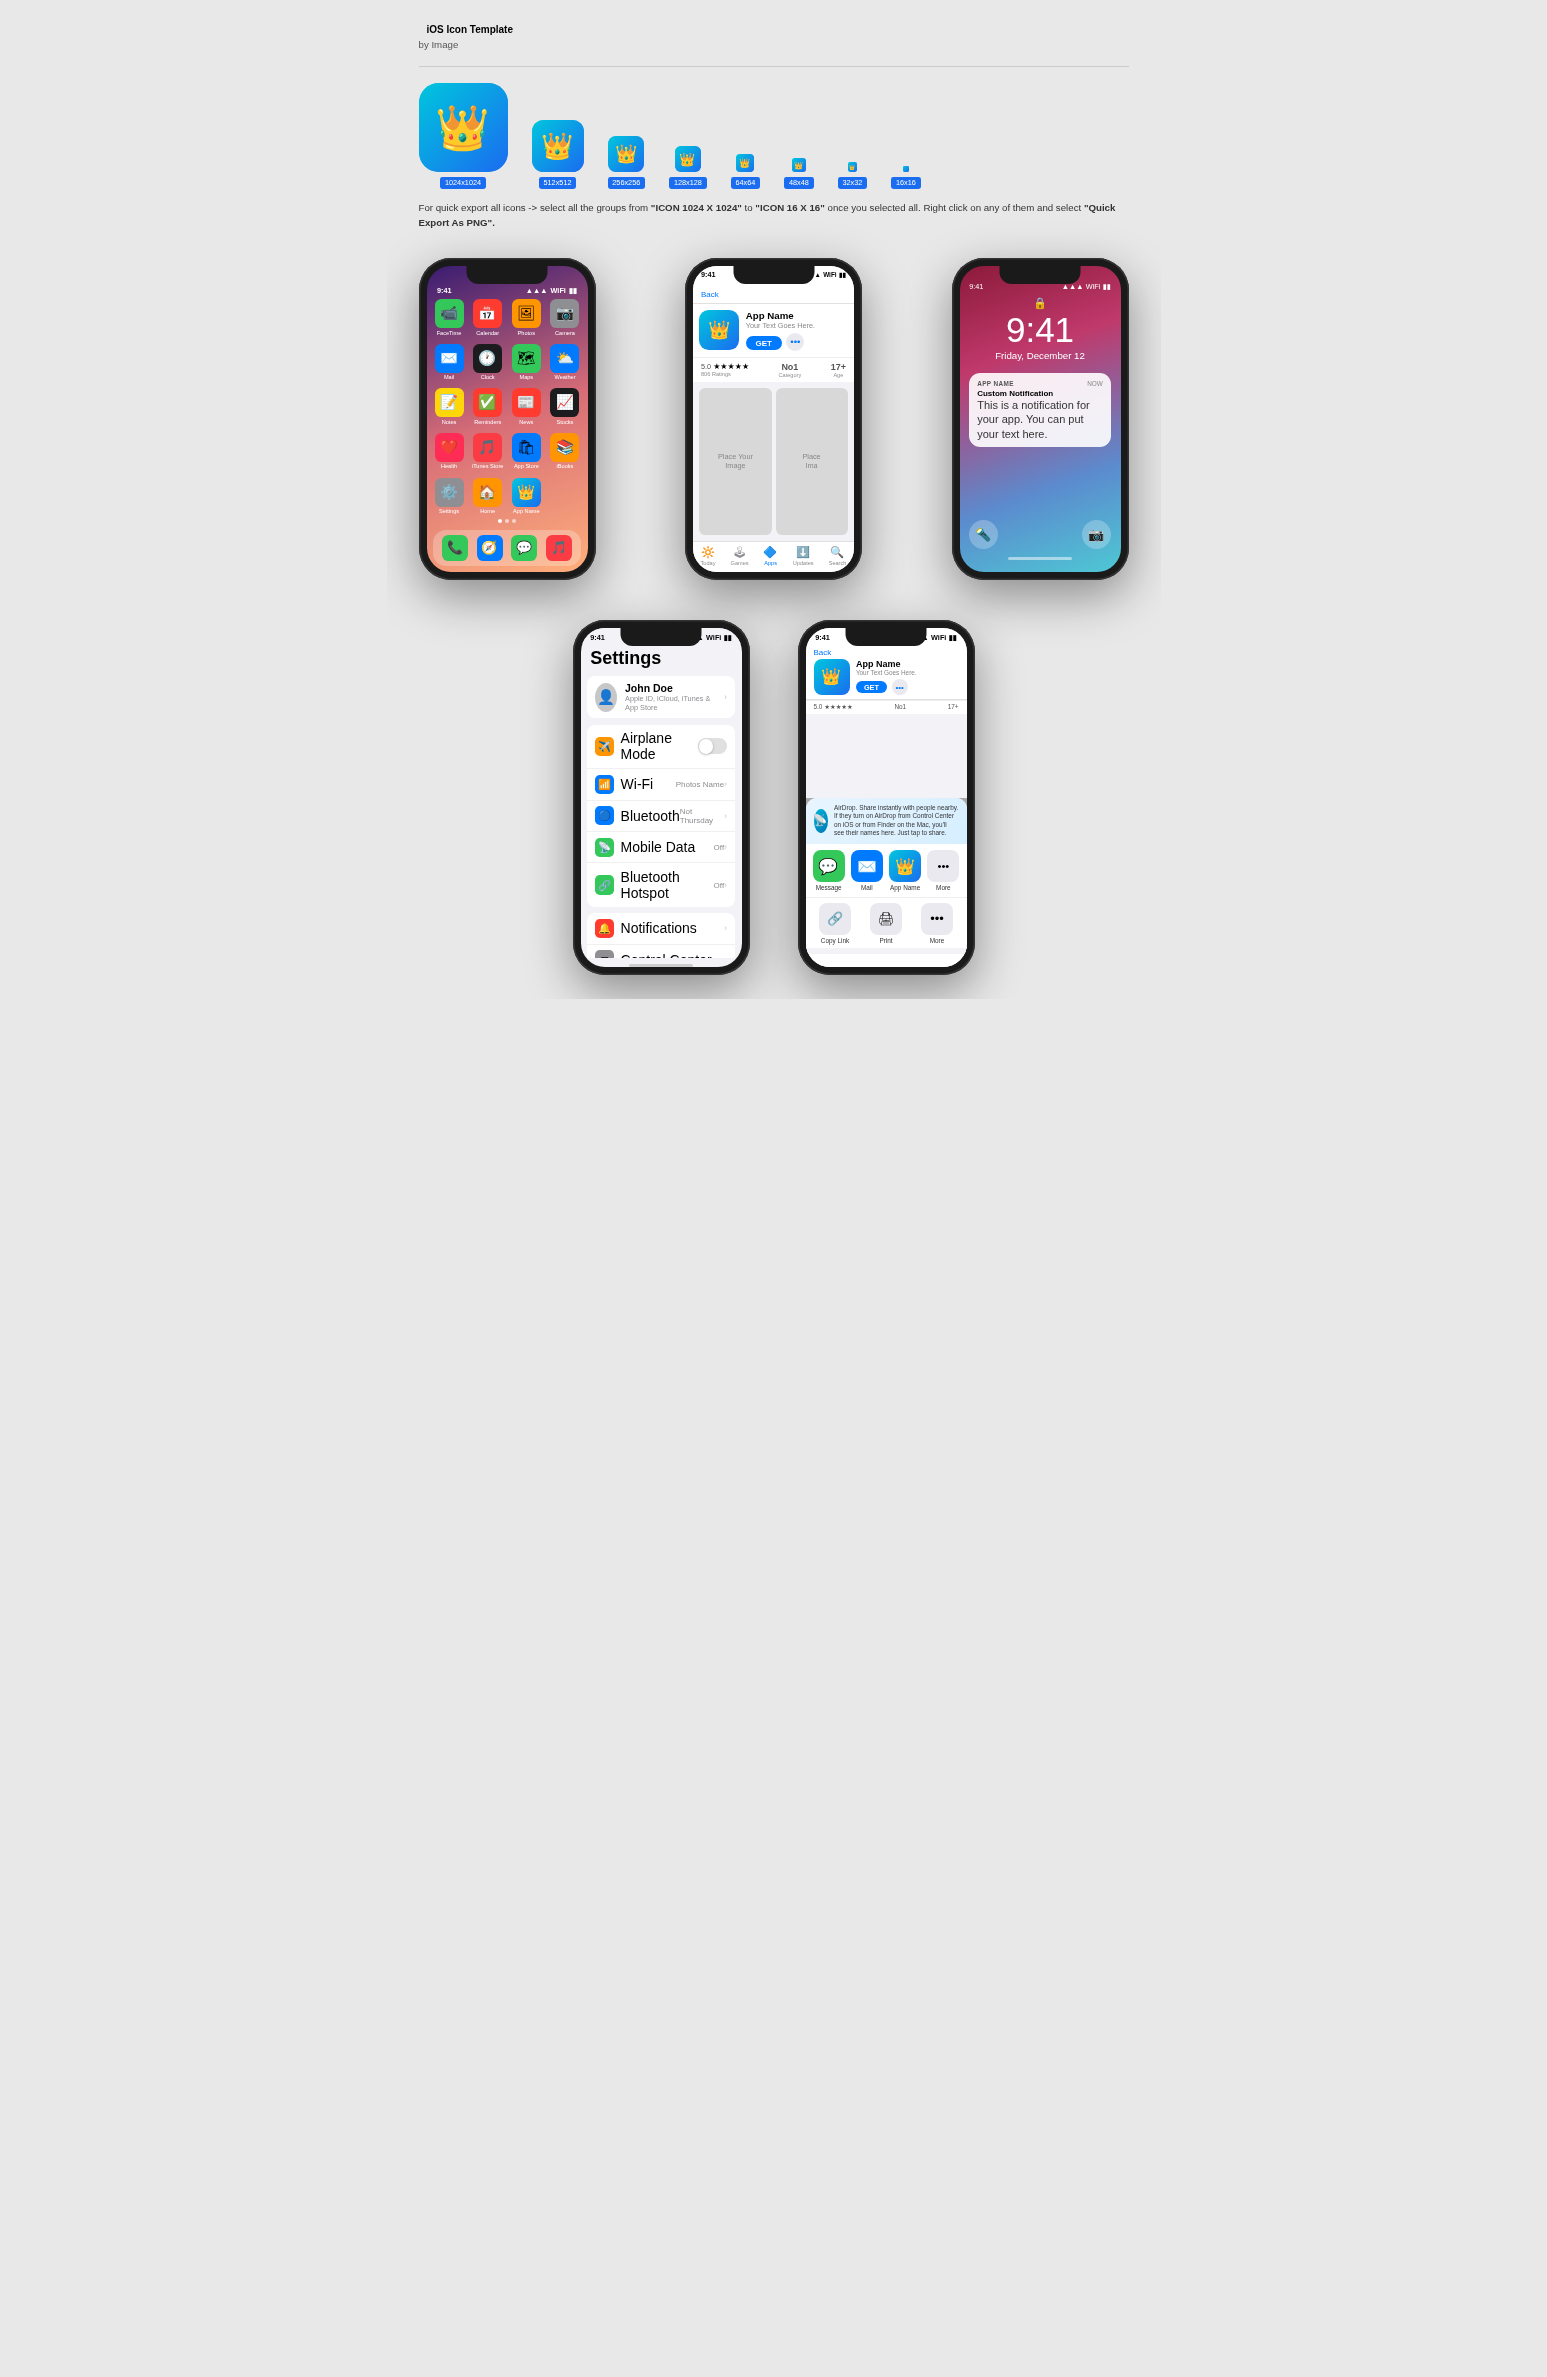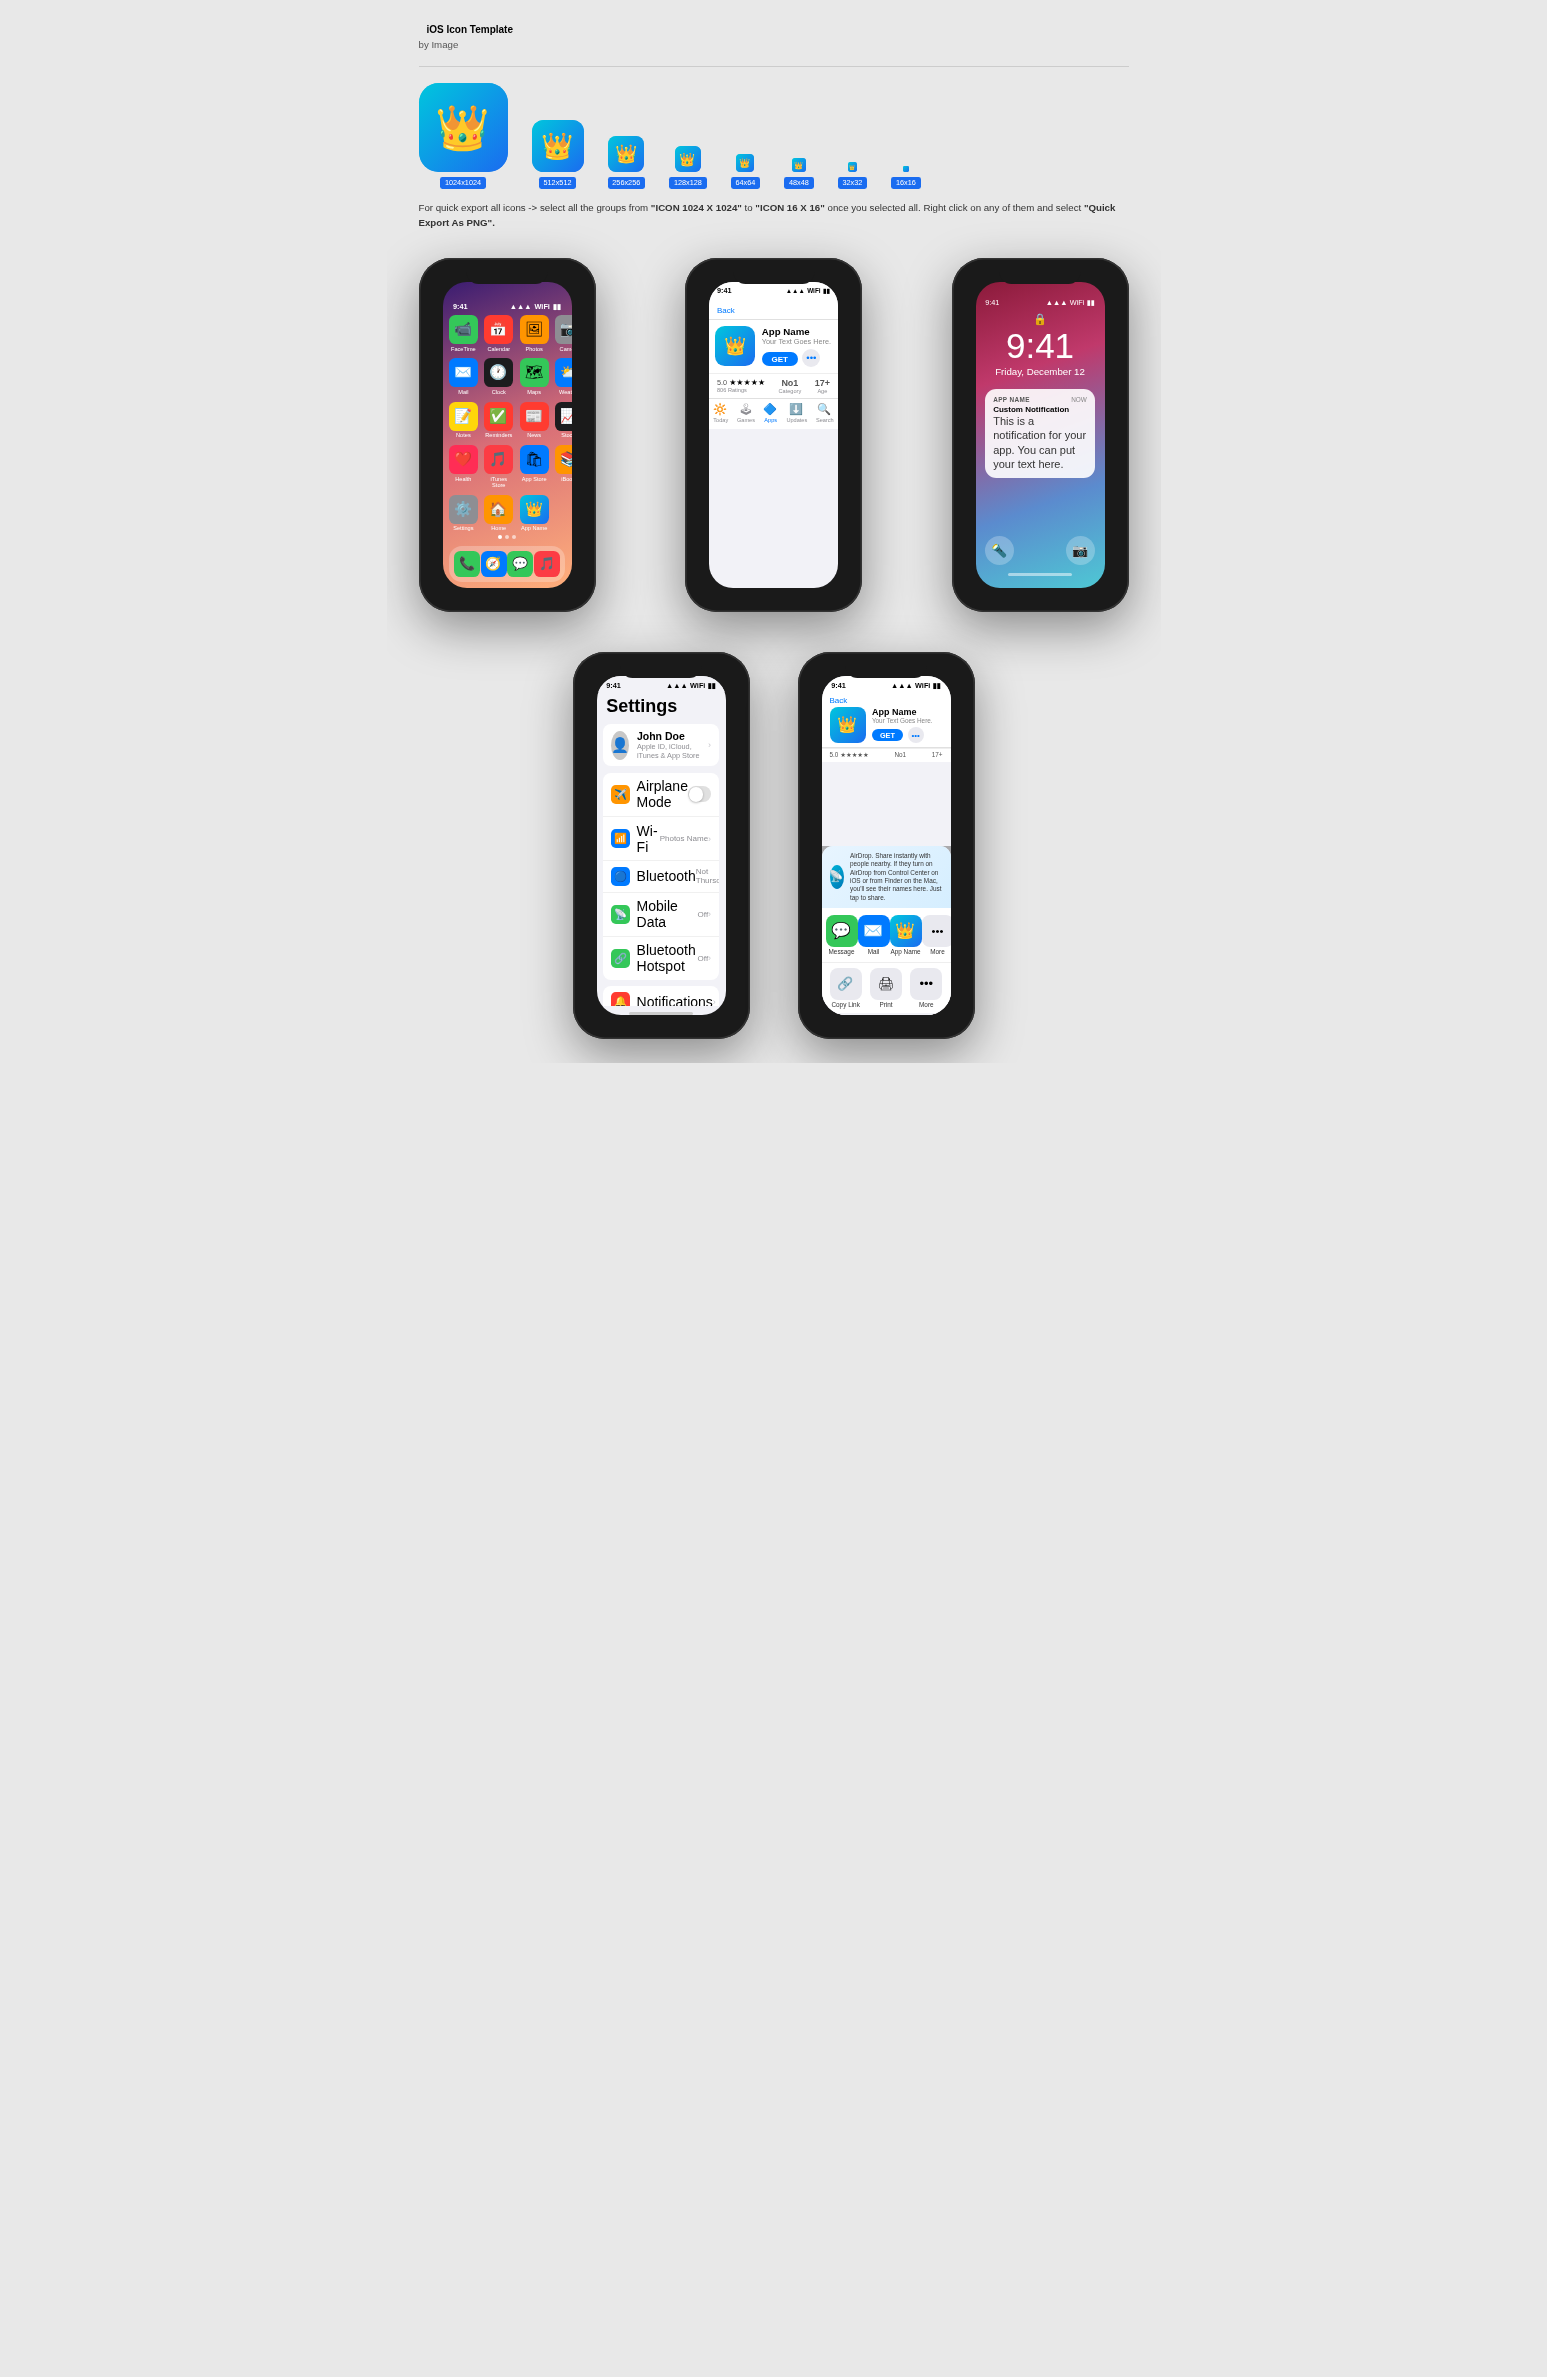--- a/index.html
+++ b/index.html
@@ -75,21 +75,21 @@
     .iphone {
       background: #1a1a1a;
       border-radius: 32px;
       position: relative;
       box-shadow: 0 16px 48px rgba(0,0,0,0.4), inset 0 0 0 1.6px #333;
       flex-shrink: 0;
     }
     .iphone-screen {
       border-radius: 24px;
       overflow: hidden;
-      margin: 24px;
+      margin: 8px;
     }
 
     
     .phone1 { width: 177px; }
     .phone1 .iphone-screen { height: 306px; }
     .phone1-notch {
       position: absolute;
       top: 8px; left: 50%; transform: translateX(-50%);
       width: 81px; height: 18px;
       background: #1a1a1a;
@@ -579,20 +579,24 @@
           </div>
           <div style="text-align:center;">
             <div style="font-size:9px;font-weight:700;">No1</div>
             <div style="font-size:5.6px;color:#8e8e93;">Category</div>
           </div>
           <div style="text-align:center;">
             <div style="font-size:9px;font-weight:700;">17+</div>
             <div style="font-size:5.6px;color:#8e8e93;">Age</div>
           </div>
         </div>
+        <div class="as-screenshots">
+          <div class="screenshot-placeholder">Place Your<br>Image</div>
+          <div class="screenshot-placeholder">Place<br>Ima</div>
+        </div>
         <div class="as-tab-bar">
           <div class="as-tab"><span class="tab-icon">🔆</span>Today</div>
           <div class="as-tab"><span class="tab-icon">🕹</span>Games</div>
           <div class="as-tab active"><span class="tab-icon">🔷</span>Apps</div>
           <div class="as-tab"><span class="tab-icon">⬇️</span>Updates</div>
           <div class="as-tab"><span class="tab-icon">🔍</span>Search</div>
         </div>
       </div>
     </div>
   </div>

